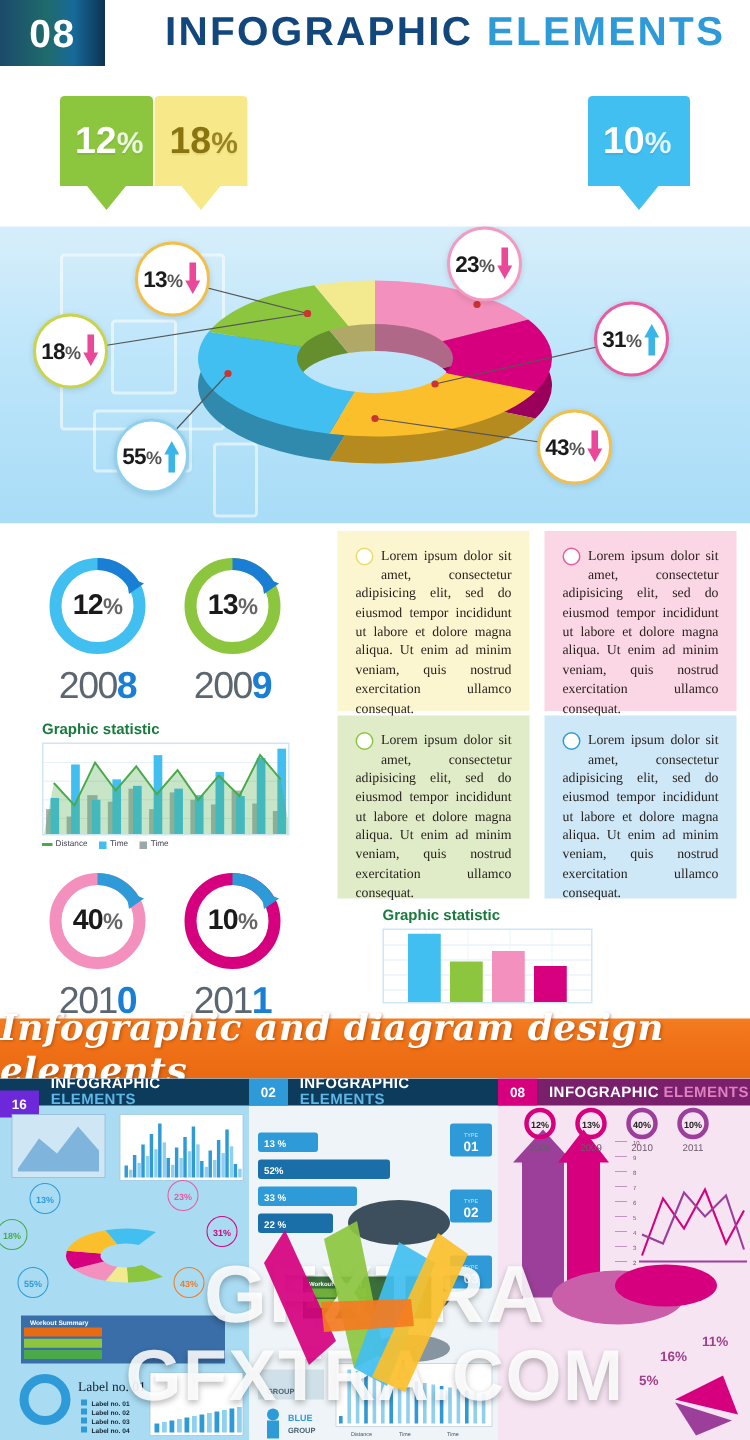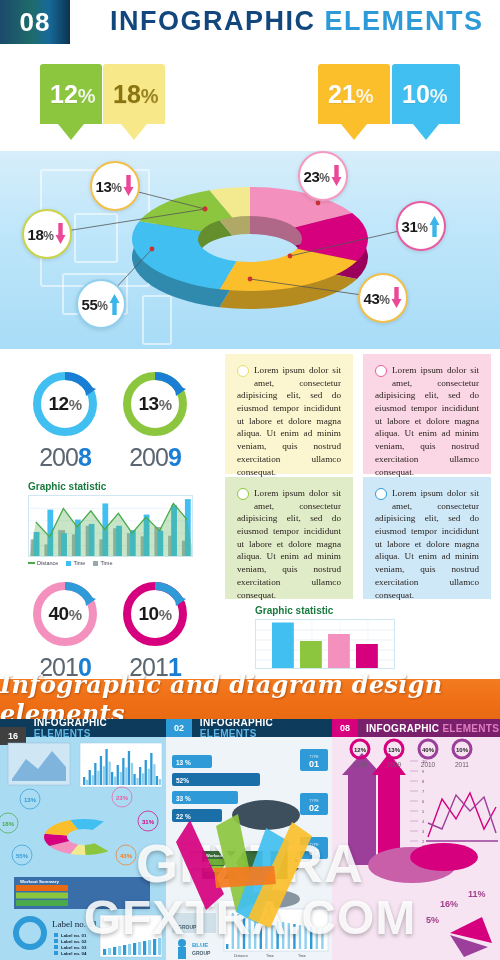--- a/index.html
+++ b/index.html
@@ -116,26 +116,20 @@
         <div class="body" style="background: rgb(140, 198, 63); width: 62px; height: 60px;">
           <div class="lbl" style="color: rgb(255, 255, 255);">12<span class="pc">%</span></div>
         </div>
         <div class="tail" style="border-left: 13px solid transparent; border-right: 13px solid transparent; border-top: 16px solid rgb(140, 198, 63);"></div>
       </div>
       <div class="rb" style="left: 103px;">
         <div class="body" style="background: rgb(247, 233, 138); width: 62px; height: 60px;">
           <div class="lbl" style="color: rgb(138, 116, 16);">18<span class="pc">%</span></div>
         </div>
         <div class="tail" style="border-left: 13px solid transparent; border-right: 13px solid transparent; border-top: 16px solid rgb(247, 233, 138);"></div>
-      </div>
-      <div class="rb" style="left: 318px;">
-        <div class="body" style="background: rgb(251, 191, 43); width: 72px; height: 60px;">
-          <div class="lbl" style="color: rgb(255, 255, 255);">21<span class="pc">%</span></div>
-        </div>
-        <div class="tail" style="border-left: 13px solid transparent; border-right: 13px solid transparent; border-top: 16px solid rgb(251, 191, 43);"></div>
       </div>
       <div class="rb" style="left: 392px;">
         <div class="body" style="background: rgb(65, 191, 240); width: 68px; height: 60px;">
           <div class="lbl" style="color: rgb(255, 255, 255);">10<span class="pc">%</span></div>
         </div>
         <div class="tail" style="border-left: 13px solid transparent; border-right: 13px solid transparent; border-top: 16px solid rgb(65, 191, 240);"></div>
       </div>
     </div>
 
   <div class="hero" id="hero">
@@ -342,21 +336,21 @@
       </div>
   </div>
 
   <div class="script-banner">
     <div class="txt">Infographic and diagram design elements</div>
   </div>
 
   <div class="thumbs" id="thumbs">
       <div class="thumb" style="width: 166px; height: 241px; background: rgb(169, 220, 243);">
         <div class="th-head" style="background: rgb(13, 59, 92);">
-          <div class="th-num" style="background: #404040; margin-top: 15px;">16</div>
+          <div class="th-num" style="background: #6d28d9; margin-top: 15px;">16</div>
           <div class="th-ttl"><span style="color: rgb(255, 255, 255);">INFOGRAPHIC</span><span style="color: rgb(95, 183, 230);"> ELEMENTS</span></div>
         </div>
         <div class="th-body"><svg width="168" height="223">
             <rect x="8" y="6" width="62" height="42" fill="#cfe6f5" stroke="#8fb8d4" stroke-width="0.5"></rect>
             <polygon points="12,42 26,22 38,32 52,14 66,30 66,44 12,44" fill="#7fb4dd"></polygon>
             <rect x="80" y="6" width="82" height="44" fill="#fff" stroke="#9cc6e0" stroke-width="0.5"></rect>
             <rect x="83" y="40" width="2.3" height="8" fill="#2e9bd8"></rect>
             <rect x="86" y="42.8" width="2.3" height="5.2" fill="#8fd0ef"></rect>
             <rect x="88.6" y="33" width="2.3" height="15" fill="#2e9bd8"></rect>
             <rect x="91.6" y="38.25" width="2.3" height="9.75" fill="#8fd0ef"></rect>

